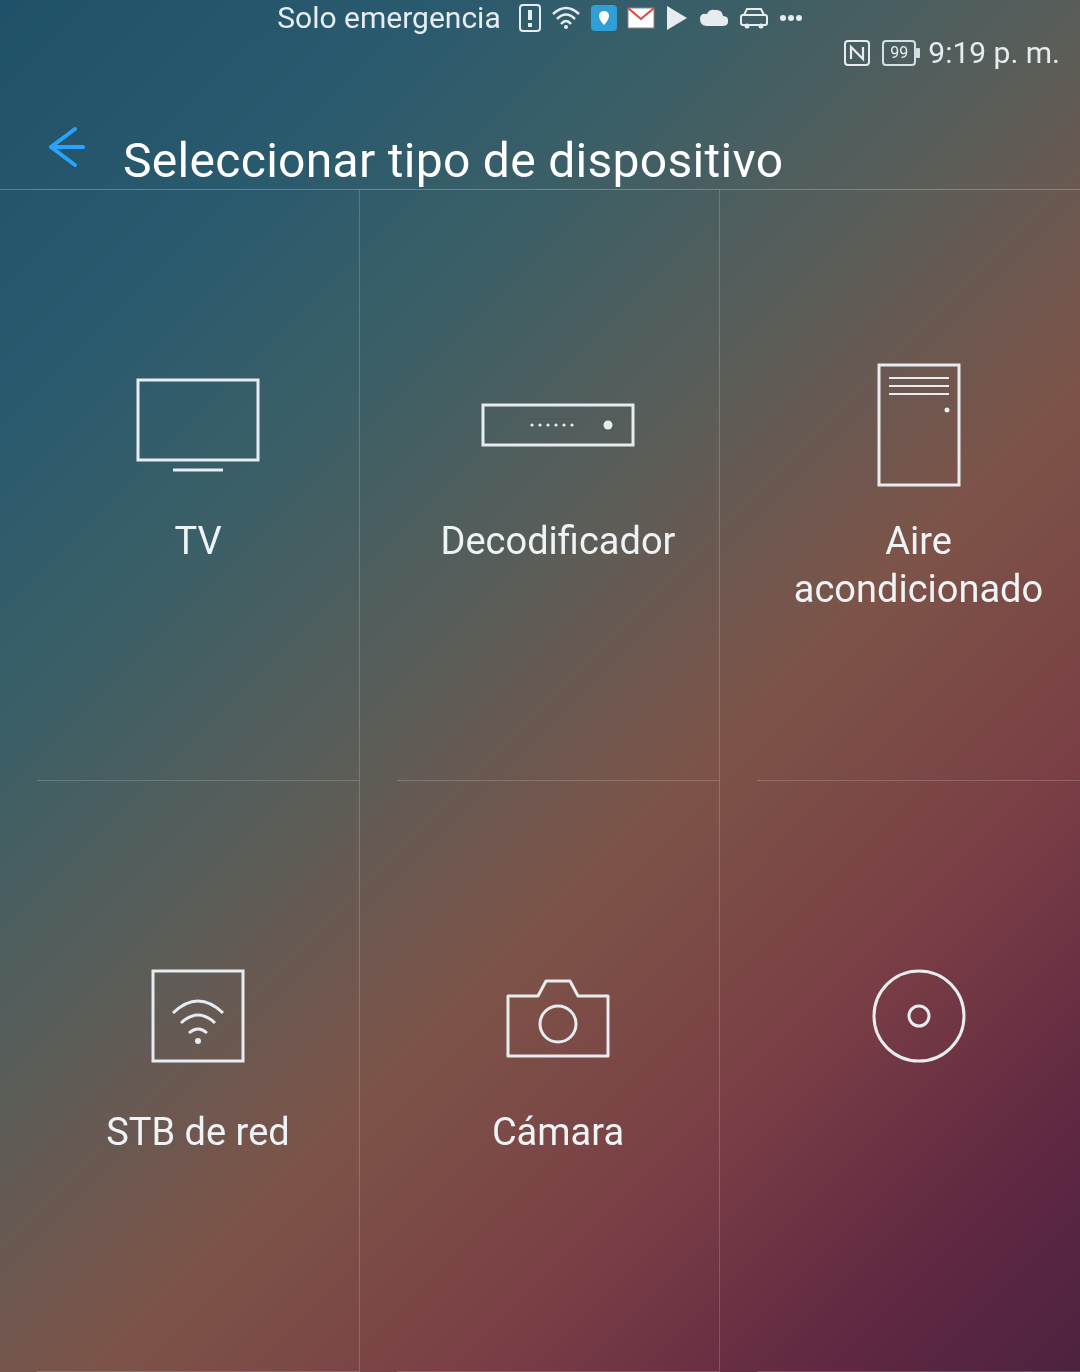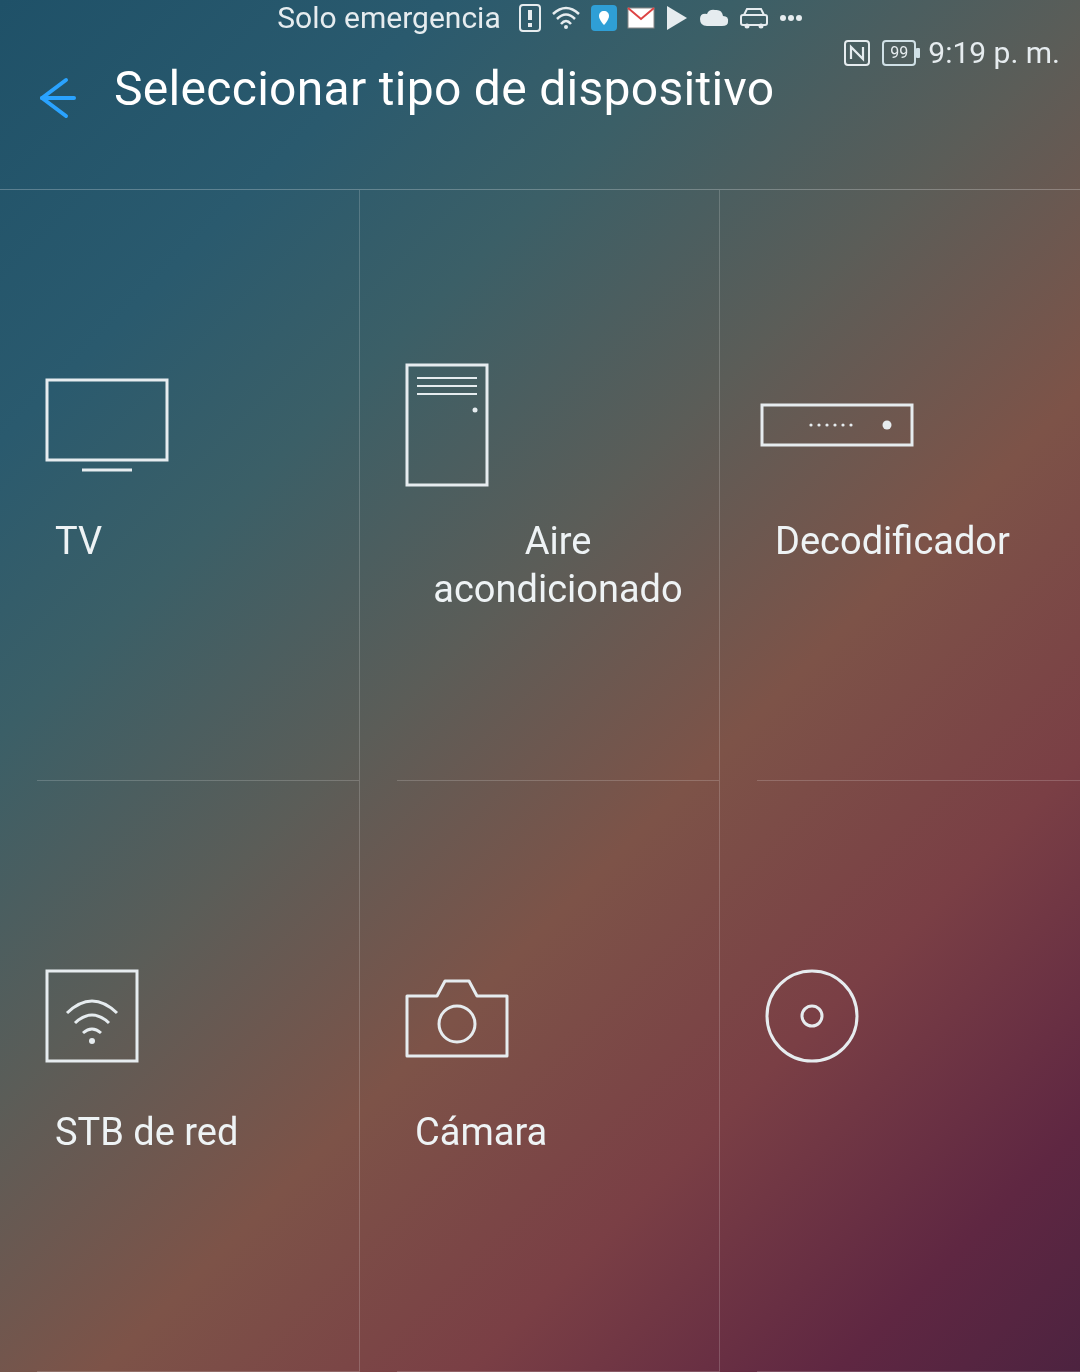--- a/index.html
+++ b/index.html
@@ -57,22 +57,22 @@
   top: 6px;
   width: 4px;
   height: 10px;
   background: #cfe0e6;
   border-radius: 1px;
 }
 
 .app-bar {
   height: 130px;
   display: flex;
-  align-items: flex-start;
-  padding: 0 16px;
+  align-items: flex-end;
+  padding: 0 25px;
   border-bottom: 1px solid rgba(255,255,255,0.25);
 }
 .back-btn {
   width: 80px;
   height: 80px;
   display: flex;
   align-items: center;
   justify-content: center;
   cursor: pointer;
 }
@@ -86,21 +86,21 @@
 
 .grid {
   flex: 1;
   display: grid;
   grid-template-columns: repeat(3, 1fr);
   grid-template-rows: repeat(2, 1fr);
 }
 .cell {
   display: flex;
   flex-direction: column;
-  align-items: flex-start;
+  align-items: center;
   justify-content: flex-start;
   padding-top: 150px;
   border-right: 1px solid rgba(255,255,255,0.18);
   border-bottom: 1px solid rgba(255,255,255,0.18);
   cursor: pointer;
   text-align: center;
   margin-left: 37px;
 }
 .cell:nth-child(3n) { border-right: none; }
 .icon-wrap {
@@ -209,53 +209,53 @@
   <div class="grid">
 
     <div class="cell">
       <div class="icon-wrap">
         <svg width="140" height="110" viewBox="0 0 140 110">
           <rect x="10" y="10" width="120" height="80" fill="none" stroke="#e6ecef" stroke-width="3"></rect>
           <line x1="45" y1="100" x2="95" y2="100" stroke="#e6ecef" stroke-width="3"></line>
         </svg>
       </div>
       <div class="cell-label">TV</div>
-    </div>
-
-    <div class="cell">
-      <div class="icon-wrap">
-        <svg width="100" height="130" viewBox="0 0 100 130">
-          <rect x="10" y="5" width="80" height="120" fill="none" stroke="#e6ecef" stroke-width="3"></rect>
-          <line x1="20" y1="18" x2="80" y2="18" stroke="#e6ecef" stroke-width="2"></line>
-          <line x1="20" y1="26" x2="80" y2="26" stroke="#e6ecef" stroke-width="2"></line>
-          <line x1="20" y1="34" x2="80" y2="34" stroke="#e6ecef" stroke-width="2"></line>
-          <circle cx="78" cy="50" r="2.5" fill="#e6ecef"></circle>
-        </svg>
-      </div>
-      <div class="cell-label">Aire acondicionado</div>
     </div>
 
     <div class="cell">
       <div class="icon-wrap">
         <svg width="160" height="60" viewBox="0 0 160 60">
           <rect x="5" y="10" width="150" height="40" fill="none" stroke="#e6ecef" stroke-width="3"></rect>
           <circle cx="54" cy="30" r="1.6" fill="#e6ecef"></circle>
           <circle cx="62" cy="30" r="1.6" fill="#e6ecef"></circle>
           <circle cx="70" cy="30" r="1.6" fill="#e6ecef"></circle>
           <circle cx="78" cy="30" r="1.6" fill="#e6ecef"></circle>
           <circle cx="86" cy="30" r="1.6" fill="#e6ecef"></circle>
           <circle cx="94" cy="30" r="1.6" fill="#e6ecef"></circle>
           <circle cx="130" cy="30" r="4.5" fill="#e6ecef"></circle>
         </svg>
       </div>
       <div class="cell-label">Decodificador</div>
     </div>
 
     <div class="cell">
       <div class="icon-wrap">
+        <svg width="100" height="130" viewBox="0 0 100 130">
+          <rect x="10" y="5" width="80" height="120" fill="none" stroke="#e6ecef" stroke-width="3"></rect>
+          <line x1="20" y1="18" x2="80" y2="18" stroke="#e6ecef" stroke-width="2"></line>
+          <line x1="20" y1="26" x2="80" y2="26" stroke="#e6ecef" stroke-width="2"></line>
+          <line x1="20" y1="34" x2="80" y2="34" stroke="#e6ecef" stroke-width="2"></line>
+          <circle cx="78" cy="50" r="2.5" fill="#e6ecef"></circle>
+        </svg>
+      </div>
+      <div class="cell-label">Aire acondicionado</div>
+    </div>
+
+    <div class="cell">
+      <div class="icon-wrap">
         <svg width="110" height="110" viewBox="0 0 110 110">
           <rect x="10" y="10" width="90" height="90" fill="none" stroke="#e6ecef" stroke-width="3"></rect>
           <path d="M30 52 Q55 28 80 52" fill="none" stroke="#e6ecef" stroke-width="3"></path>
           <path d="M38 62 Q55 46 72 62" fill="none" stroke="#e6ecef" stroke-width="3"></path>
           <path d="M46 72 Q55 64 64 72" fill="none" stroke="#e6ecef" stroke-width="3"></path>
           <circle cx="55" cy="80" r="3" fill="#e6ecef"></circle>
         </svg>
       </div>
       <div class="cell-label">STB de red</div>
     </div>

